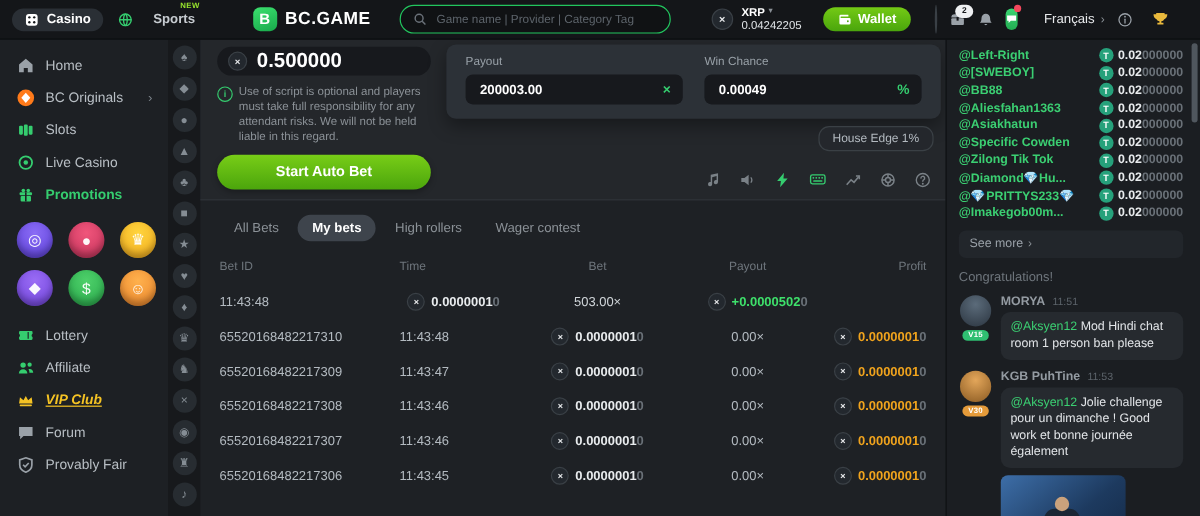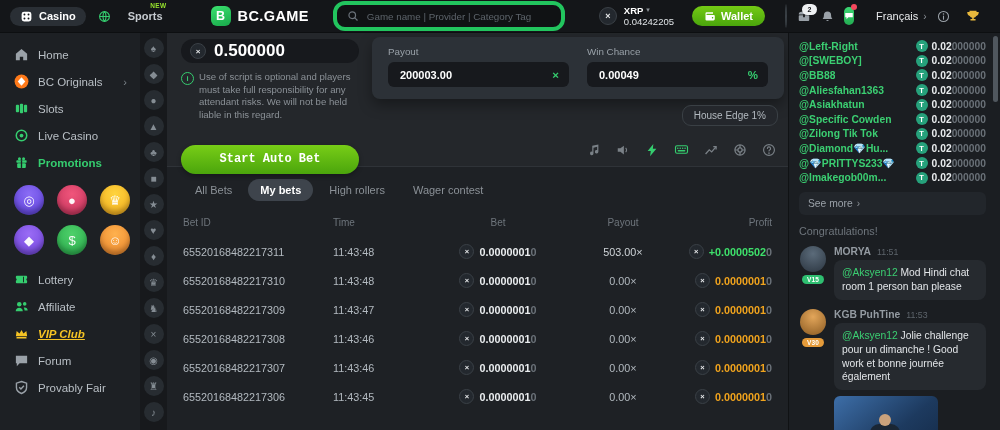--- a/index.html
+++ b/index.html
@@ -15,21 +15,21 @@
                padding:3px 10px;color:#fff;font-size:11px;font-weight:700;cursor:pointer}
   .sports{display:flex;align-items:center;gap:17px;color:#c6cbd0;font-size:11px;font-weight:700;
           position:relative;cursor:pointer;margin-left:2px}
   .new-badge{position:absolute;top:-8px;right:-4px;color:#97e32d;font-size:6.5px;font-weight:700;letter-spacing:.4px}
   .vdiv{width:1px;height:14px;background:#30353b;margin:0 2px}
   .logo{display:flex;align-items:center;gap:7px;margin-left:24px;cursor:pointer}
   .logo-mark{width:20px;height:20px;border-radius:6px;background:linear-gradient(160deg,#3be06e,#18a94b);
              color:#fff;font-weight:800;font-size:12.5px;display:flex;align-items:center;justify-content:center}
   .logo-text{color:#fff;font-weight:800;font-size:14.5px;letter-spacing:.4px}
   .search{margin-left:14px;flex:0 0 204px;height:22px;border-radius:12px;background:#101214;
-          border:4px solid #22c55e;display:flex;align-items:center;gap:6px;padding:0 10px;color:#6b727a}
+          border:1px solid #22c55e;display:flex;align-items:center;gap:6px;padding:0 10px;color:#6b727a}
   .search input{flex:1;min-width:0;background:none;border:none;outline:none;color:#c6cbd0;
                 font-size:9.8px;font-family:inherit}
   .search input::placeholder{color:#5d646b}
   .cur{margin-left:24px;display:flex;align-items:center;gap:7px;cursor:pointer}
   .coin{border-radius:50%;display:inline-flex;align-items:center;justify-content:center;font-weight:700;flex:0 0 auto}
   .coin.x{background:#23282e;color:#e8eaec;border:1px solid #3a4046}
   .coin.tc{width:16px;height:16px;font-size:9px}
   .cur-col{display:flex;flex-direction:column;line-height:1.2}
   .cur-top{display:flex;align-items:center;gap:3px;color:#fff;font-size:9.5px;font-weight:700}
   .chev{color:#8b9197;font-size:7px}
@@ -73,23 +73,23 @@
   .bet-top{position:relative;background:#24272b;border-bottom:1px solid #2f3338;height:134px;flex:0 0 134px;
            padding:6px 14px;box-sizing:border-box}
   .amt-input{width:178px;height:24px;border-radius:13px;background:#17191d;display:flex;align-items:center;
              gap:6px;padding:0 9px;box-sizing:border-box}
   .amt-input .coin.x{width:14px;height:14px;font-size:8px}
   .amt-input input{flex:1;min-width:0;background:none;border:none;outline:none;color:#fff;font-weight:700;
                    font-size:17px;font-family:Liberation Sans, sans-serif}
   .disclaimer{width:184px;display:flex;gap:5px;margin-top:8px;color:#8b9197;font-size:9.6px;line-height:1.32}
   .info-i{flex:0 0 11px;height:11px;border-radius:50%;border:1px solid #35cd6f;color:#35cd6f;font-size:7.5px;
           display:flex;align-items:center;justify-content:center;margin-top:1px;font-weight:700}
-  .start-btn{margin-top:23px;width:178px;height:29px;border:none;border-radius:15px;
+  .start-btn{margin-top:7px;width:178px;height:29px;border:none;border-radius:15px;
              background:linear-gradient(180deg,#78cd17,#4ba50c);color:#fff;font-weight:700;font-size:12px;
-             font-family:Liberation Mono, monospace;box-shadow:0 2px 5px rgba(0,0,0,.3);cursor:pointer}
+             font-family:Liberation Sans, sans-serif;box-shadow:0 2px 5px rgba(0,0,0,.3);cursor:pointer}
   .payout-card{position:absolute;left:205px;top:4px;right:4px;height:62px;background:#2c3137;border-radius:8px;
                box-shadow:0 6px 14px rgba(0,0,0,.35);display:flex;gap:18px;padding:8px 16px;box-sizing:border-box}
   .field{flex:1;display:flex;flex-direction:column;min-width:0}
   .field-label{color:#99a1a8;font-size:9.8px;margin:1px 0 5px}
   .field-input{height:25px;background:#17191d;border-radius:6px;display:flex;align-items:center;padding:0 10px}
   .field-input input{flex:1;min-width:0;background:none;border:none;outline:none;color:#fff;font-weight:700;
                      font-size:11px;font-family:inherit}
   .sym{color:#35cd6f;font-weight:700;font-size:11.5px}
   .house-edge{position:absolute;top:72px;right:10px;background:#24272c;border:1px solid #3a4045;border-radius:9px;
               padding:4px 11px;color:#b3bac0;font-size:10px}
@@ -487,21 +487,20 @@
       <section class="table">
         <div class="t-head">
           <span class="c-id">Bet ID</span>
           <span class="c-time">Time</span>
           <span class="c-bet">Bet</span>
           <span class="c-payout">Payout</span>
           <span class="c-profit">Profit</span>
         </div>
         <div id="t-body">
             <div class="t-row">
-              <span class="c-id">65520168482217311</span>
               <span class="c-time">11:43:48</span>
               <span class="c-bet">
                 <span class="coin x">×</span>
                 <span class="amt"><span class="amt-main">0.0000001</span><span class="dim">0</span></span>
               </span>
               <span class="c-payout winp">503.00×</span>
               <span class="c-profit">
                 <span class="coin x">×</span>
                 <span class="amt profit-win"><span class="amt-main">+0.0000502</span><span class="dim">0</span></span>
               </span>

